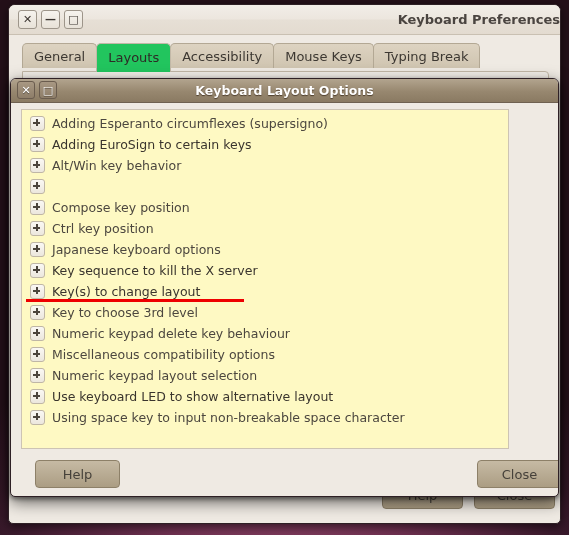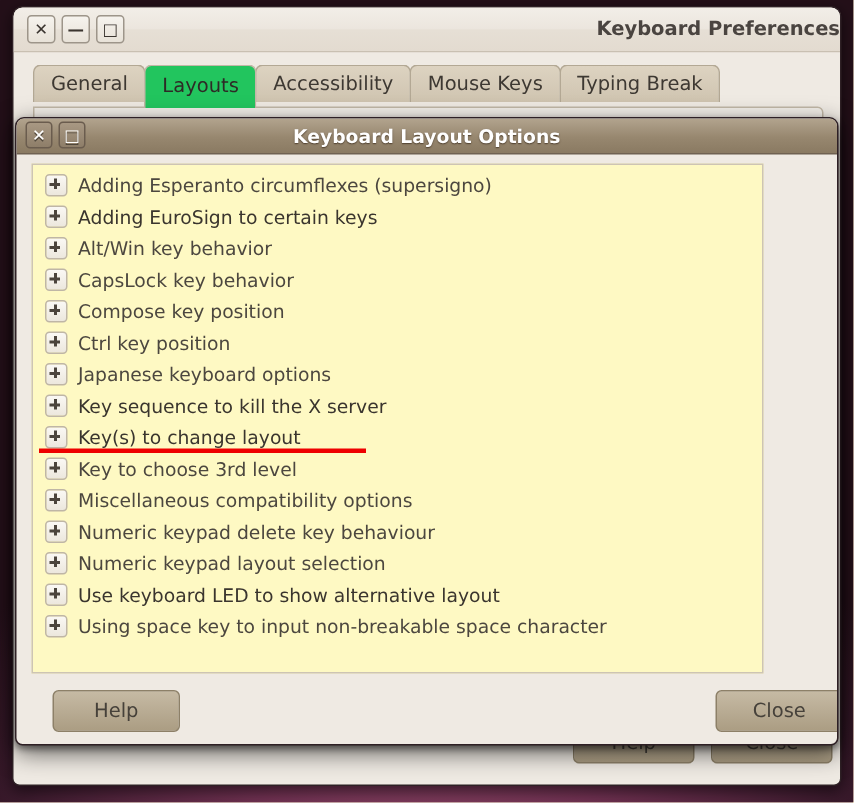--- a/index.html
+++ b/index.html
@@ -340,21 +340,20 @@
           <li class="opt-row bold">
             <span class="expander"></span>
             <span class="opt-label">Adding EuroSign to certain keys</span>
           </li>
           <li class="opt-row">
             <span class="expander"></span>
             <span class="opt-label">Alt/Win key behavior</span>
           </li>
           <li class="opt-row">
             <span class="expander"></span>
-            <span class="opt-label">CapsLock key behavior</span>
           </li>
           <li class="opt-row">
             <span class="expander"></span>
             <span class="opt-label">Compose key position</span>
           </li>
           <li class="opt-row">
             <span class="expander"></span>
             <span class="opt-label">Ctrl key position</span>
           </li>
           <li class="opt-row">
@@ -369,25 +368,25 @@
             <span class="expander"></span>
             <span class="opt-label">Key(s) to change layout</span>
             <span id="annotation-underline" style="background: rgb(238, 0, 0);"></span>
           </li>
           <li class="opt-row">
             <span class="expander"></span>
             <span class="opt-label">Key to choose 3rd level</span>
           </li>
           <li class="opt-row">
             <span class="expander"></span>
+            <span class="opt-label">Numeric keypad delete key behaviour</span>
+          </li>
+          <li class="opt-row">
+            <span class="expander"></span>
             <span class="opt-label">Miscellaneous compatibility options</span>
-          </li>
-          <li class="opt-row">
-            <span class="expander"></span>
-            <span class="opt-label">Numeric keypad delete key behaviour</span>
           </li>
           <li class="opt-row">
             <span class="expander"></span>
             <span class="opt-label">Numeric keypad layout selection</span>
           </li>
           <li class="opt-row bold">
             <span class="expander"></span>
             <span class="opt-label">Use keyboard LED to show alternative layout</span>
           </li>
           <li class="opt-row">

